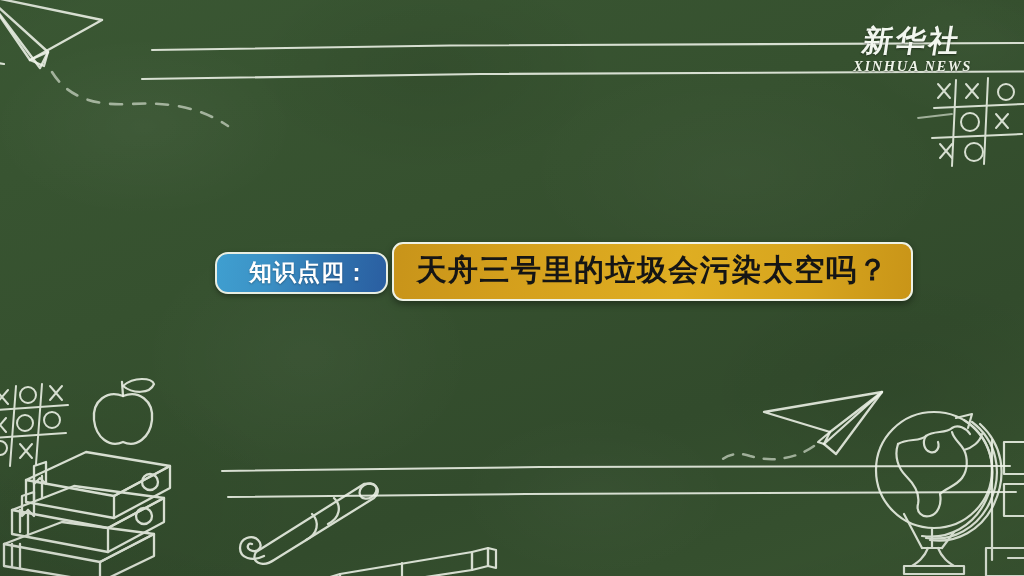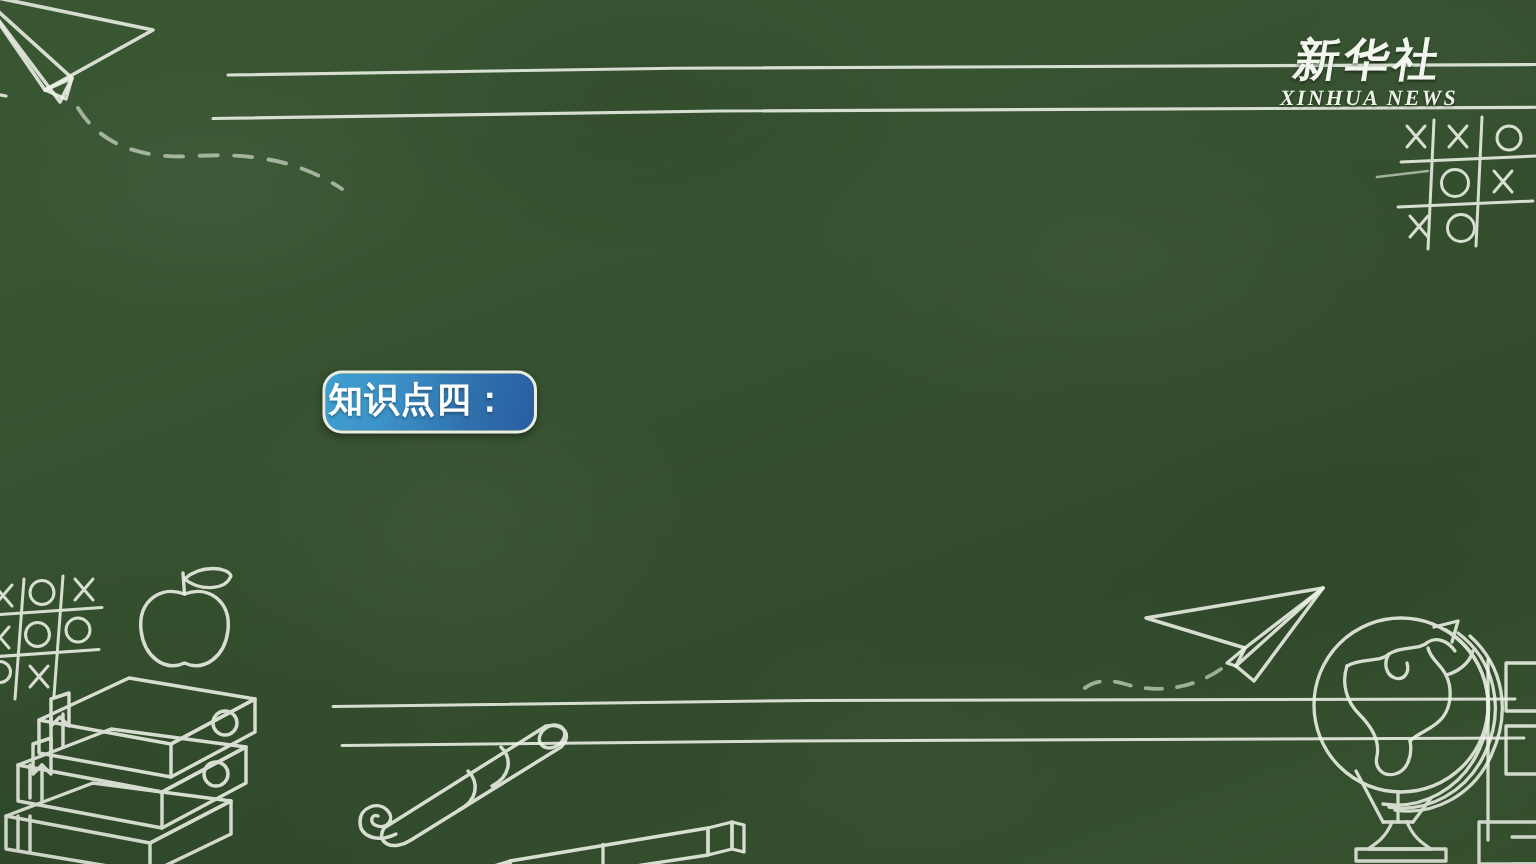--- a/index.html
+++ b/index.html
@@ -52,21 +52,21 @@
     text-shadow:0 1px 2px rgba(0,0,0,.4);
   }
 
   
   #title-group{position:absolute;left:215px;top:247px;}
   .tag-blue{
     display:inline-block;
     background:linear-gradient(100deg,#3f9fd0 0%,#3c92c6 30%,#2f71ad 68%,#2a5ea1 100%);
     border:2.5px solid #e8eee2;
     border-radius:13px;
-    padding:5px 17px 7px 2px;
+    padding:5px 17px 7px 32px;
     box-shadow:0 2px 5px rgba(0,0,0,.35);
     position:relative;z-index:3;
   }
   .tag-blue-text{
     font-family:"DejaVu Sans","Liberation Sans",sans-serif;
     font-size:23px;font-weight:bold;color:#ffffff;
     letter-spacing:1px;line-height:1.15;
     text-shadow:0 1px 2px rgba(0,0,0,.3);
     white-space:nowrap;
   }
@@ -135,20 +135,23 @@
         <path d="M10 66 L22 80 M22 66 L10 80"></path>
         <circle cx="44" cy="74" r="9" fill="none"></circle>
       </g>
       <path class="chalk-soft" stroke-width="1.8" d="M-12 40 L22 36"></path>
     </svg>
   </div>
 
   <div id="title-group">
     <div class="tag-blue">
       <div class="tag-blue-text">知识点四：</div>
+    </div>
+    <div class="bar-gold">
+      <div class="bar-gold-text">天舟三号里的垃圾会污染太空吗？</div>
     </div>
   </div>
 
   <div class="deco" style="left:-6px;top:382px;">
     <svg width="80" height="90" viewBox="0 0 80 90">
       <g class="chalk" stroke-width="2">
         <path d="M22 4 L16 84"></path>
         <path d="M48 2 L42 82"></path>
         <path d="M2 28 L74 23"></path>
         <path d="M0 56 L72 51"></path>

